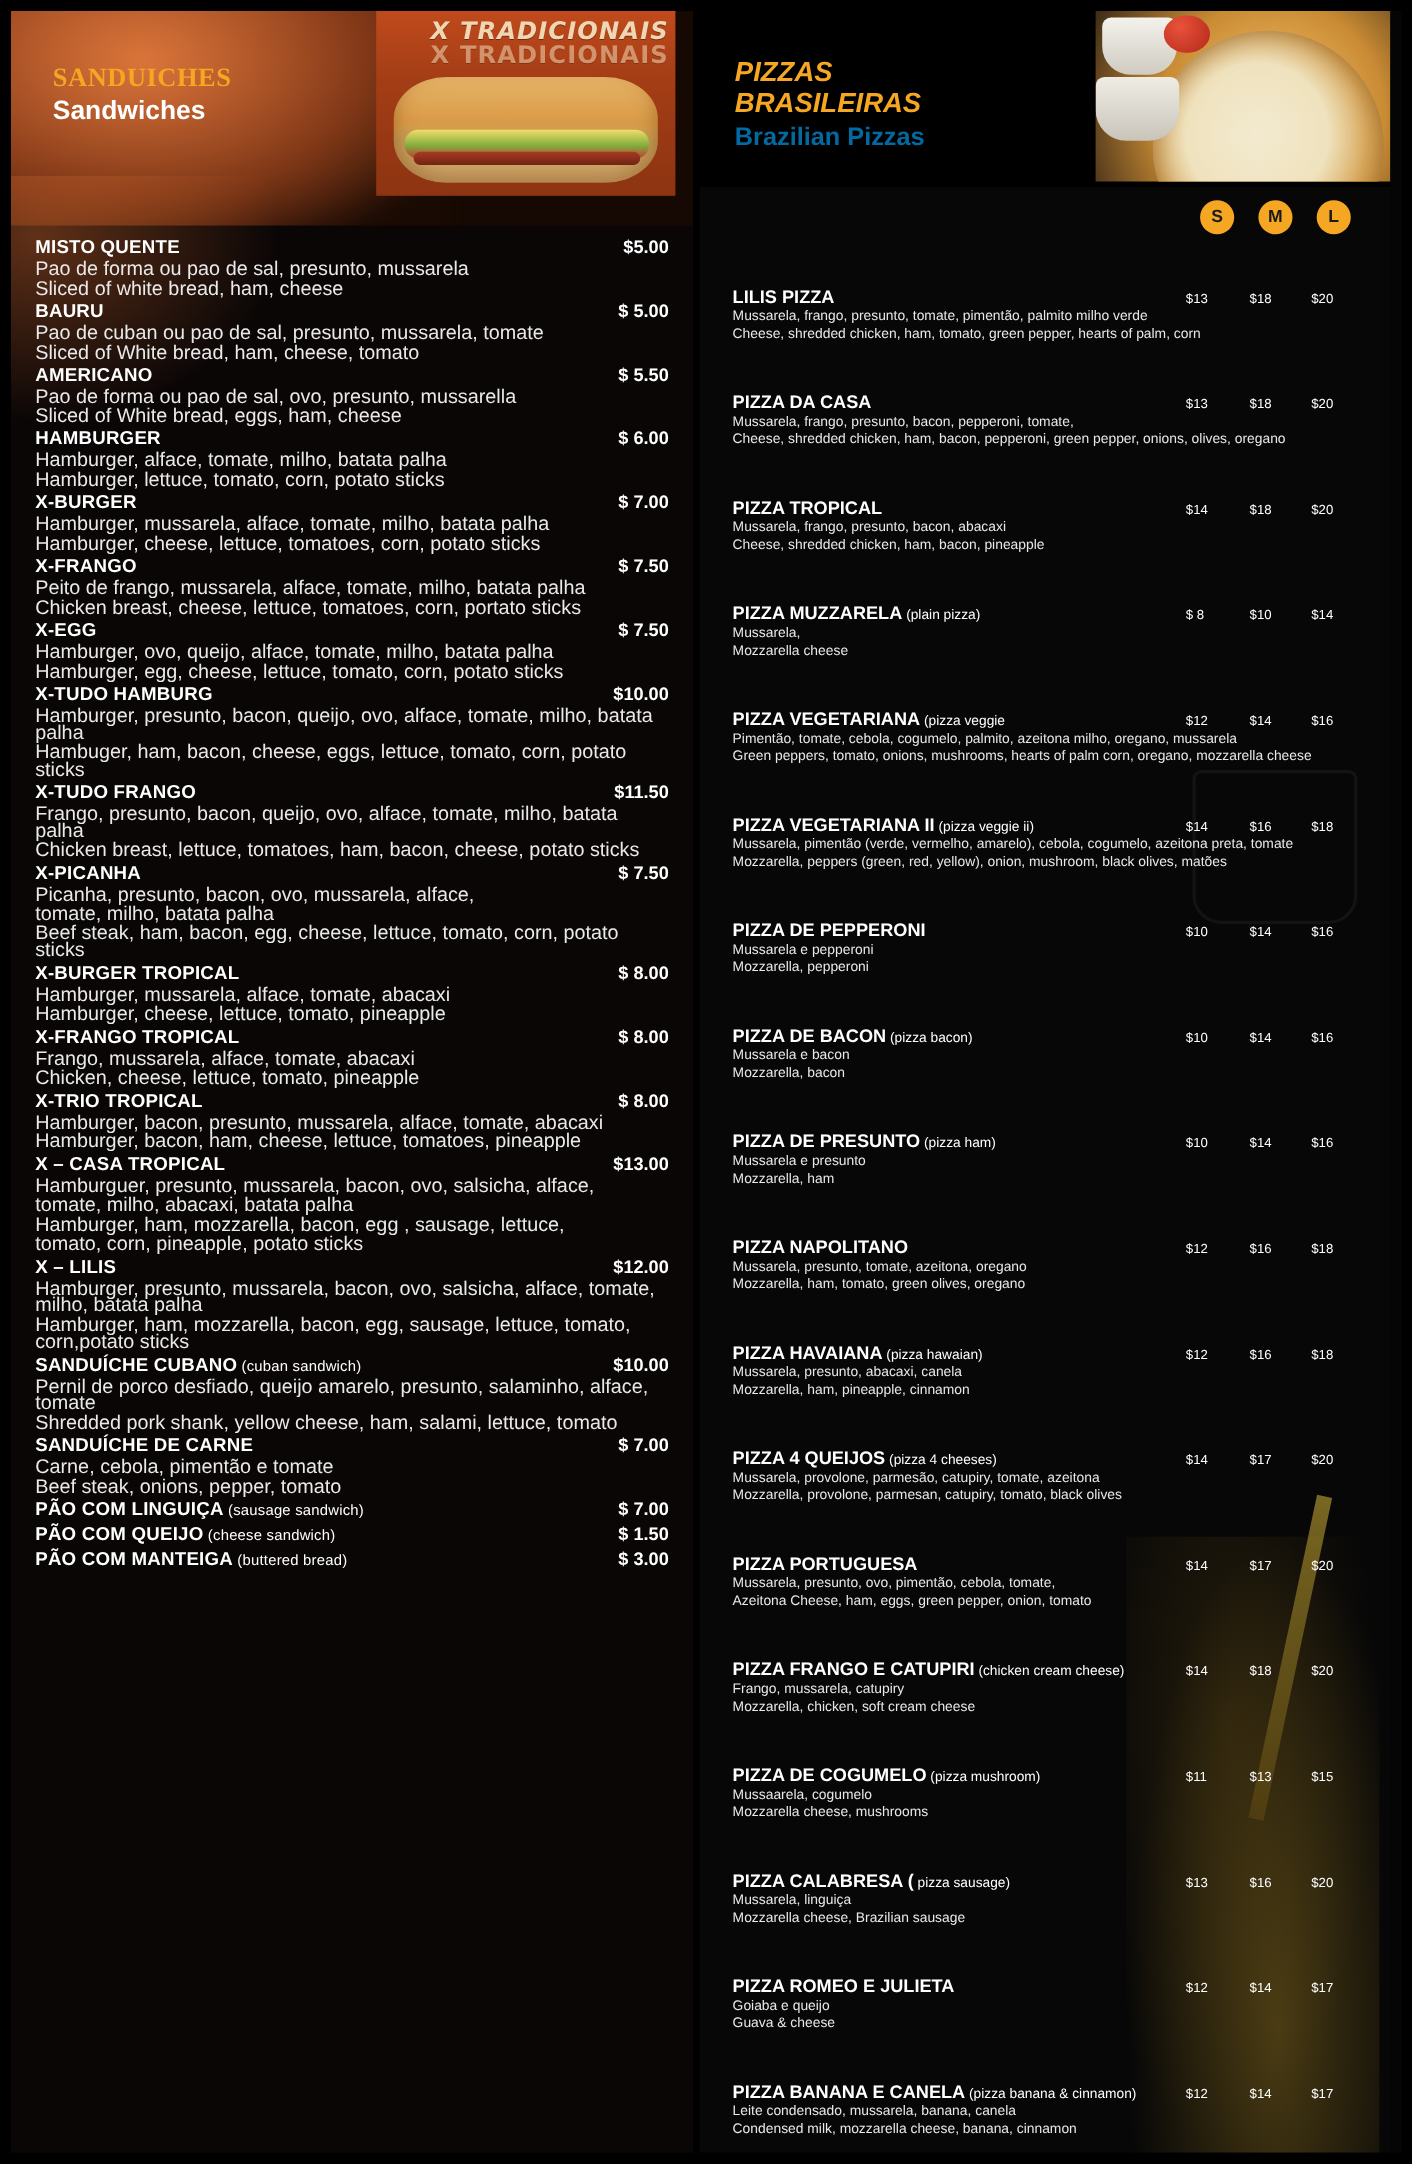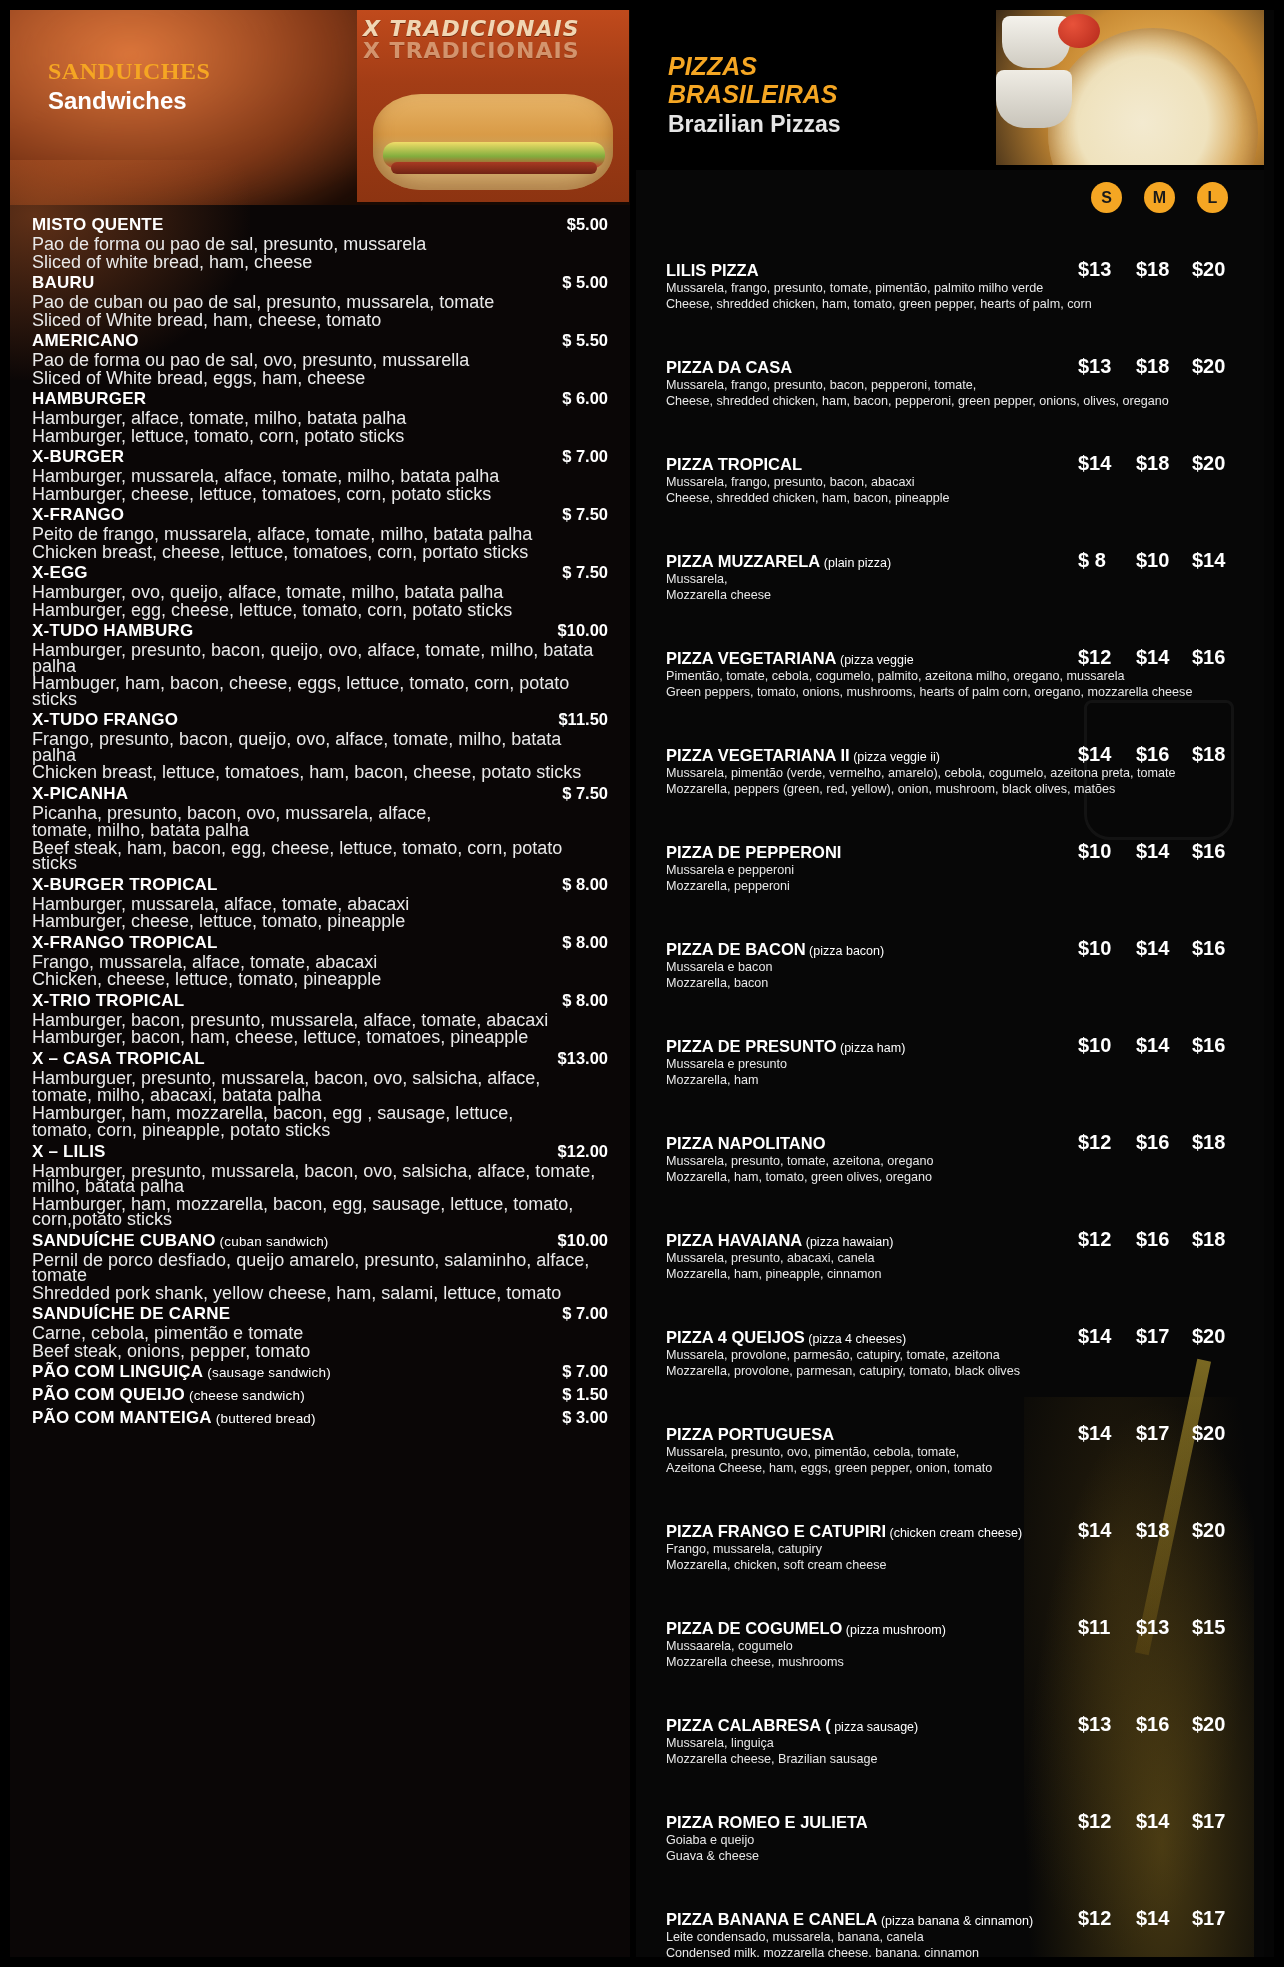--- a/index.html
+++ b/index.html
@@ -34,23 +34,24 @@
     background:
        radial-gradient(ellipse 420px 200px at 10% 10%, #b8532a 0%, #7b3118 45%, #3a1708 75%, #160903 100%);
     overflow: hidden;
   }
   .left-hero .woodblur {
     position:absolute; left:-30px; top:-30px; width:430px; height:250px;
     background: radial-gradient(ellipse at 35% 30%, rgba(222,120,60,.95), rgba(140,62,26,.85) 50%, rgba(40,16,6,.2) 80%);
     filter: blur(6px);
   }
   .sandwich-photo {
-    position:absolute; right:1px; top:0; width:272px; height:192px;
+    position:absolute; right:16px; top:0; width:272px; height:168px;
     background: linear-gradient(180deg,#c04a1c 0%, #a33d16 38%, #8d3411 100%);
     overflow:hidden;
+    text-align:right;
   }
   .sandwich-photo .tradtext {
     position:absolute; top:8px; left:6px; right:6px;
     font-family:"DejaVu Sans", sans-serif;
     font-weight:bold; font-size:22px; letter-spacing:1px;
     color:#f6e3c0; opacity:.92; line-height:22px;
     text-shadow: 0 1px 0 rgba(0,0,0,.4);
   }
   .sandwich-photo .tradtext span { display:block; opacity:.55; }
   .sandwich-photo .bun {
@@ -127,21 +128,21 @@
     background: linear-gradient(180deg,#efece4,#c8c4ba);
     border-radius: 8px 8px 28px 28px;
   }
   .pizza-photo .tomato {
     position:absolute; left:62px; top:4px; width:42px; height:34px;
     background: radial-gradient(circle at 35% 30%, #e8523a, #b3281a);
     border-radius:50%;
   }
   .right-title { position:absolute; left:32px; top:42px; }
   .right-title .t1 { font-size:25px; font-weight:bold; color:#f5a623; line-height:28px;font-style:italic; }
-  .right-title .t2 { font-size:23px; font-weight:bold; color:#e5e5e5; margin-top:3px; }
+  .right-title .t2 { font-size:23px; font-weight:bold; color:#0369a1; margin-top:3px; }
 
   .size-row {
     display:flex; justify-content:flex-end; gap:22px; padding: 12px 36px 2px 0;
   }
   .size-badge {
     width:31px; height:31px; border-radius:50%;
     background:#f5a623; color:#1a1a1a;
     display:flex; align-items:center; justify-content:center;
     font-size:16px; font-weight:bold;
   }
@@ -149,21 +150,21 @@
   .pitem { margin-bottom: 2px; }
   .pitem-head { display:flex; align-items:baseline; }
   .pitem-name {
     font-size: 16.5px; font-weight:bold; color:#fff; flex:1 1 auto;margin-top:44px;
   }
   .pitem-name .small {
     font-size: 12.5px; font-weight:normal;
   }
   .prices { display:flex; flex:0 0 auto; }
   .prices span {
-    width: 56px; text-align:left; font-size:20px; font-weight:bold; color:#fff;
+    width: 56px; text-align:left; font-size:12px; font-weight:normal; color:#fff;
   }
   .prices span.p1 { width:58px; }
   .pdesc { font-size:12.6px; color:#e8e8e8; line-height:15.5px; }
 
   .right-items { padding: 2px 16px 0 30px; position:relative; z-index:2; }
 
   
   .bg-cup {
     position:absolute; right:30px; top:690px; width:150px; height:140px;
     border:3px solid rgba(255,255,255,.05); border-radius:8px 8px 26px 26px;

